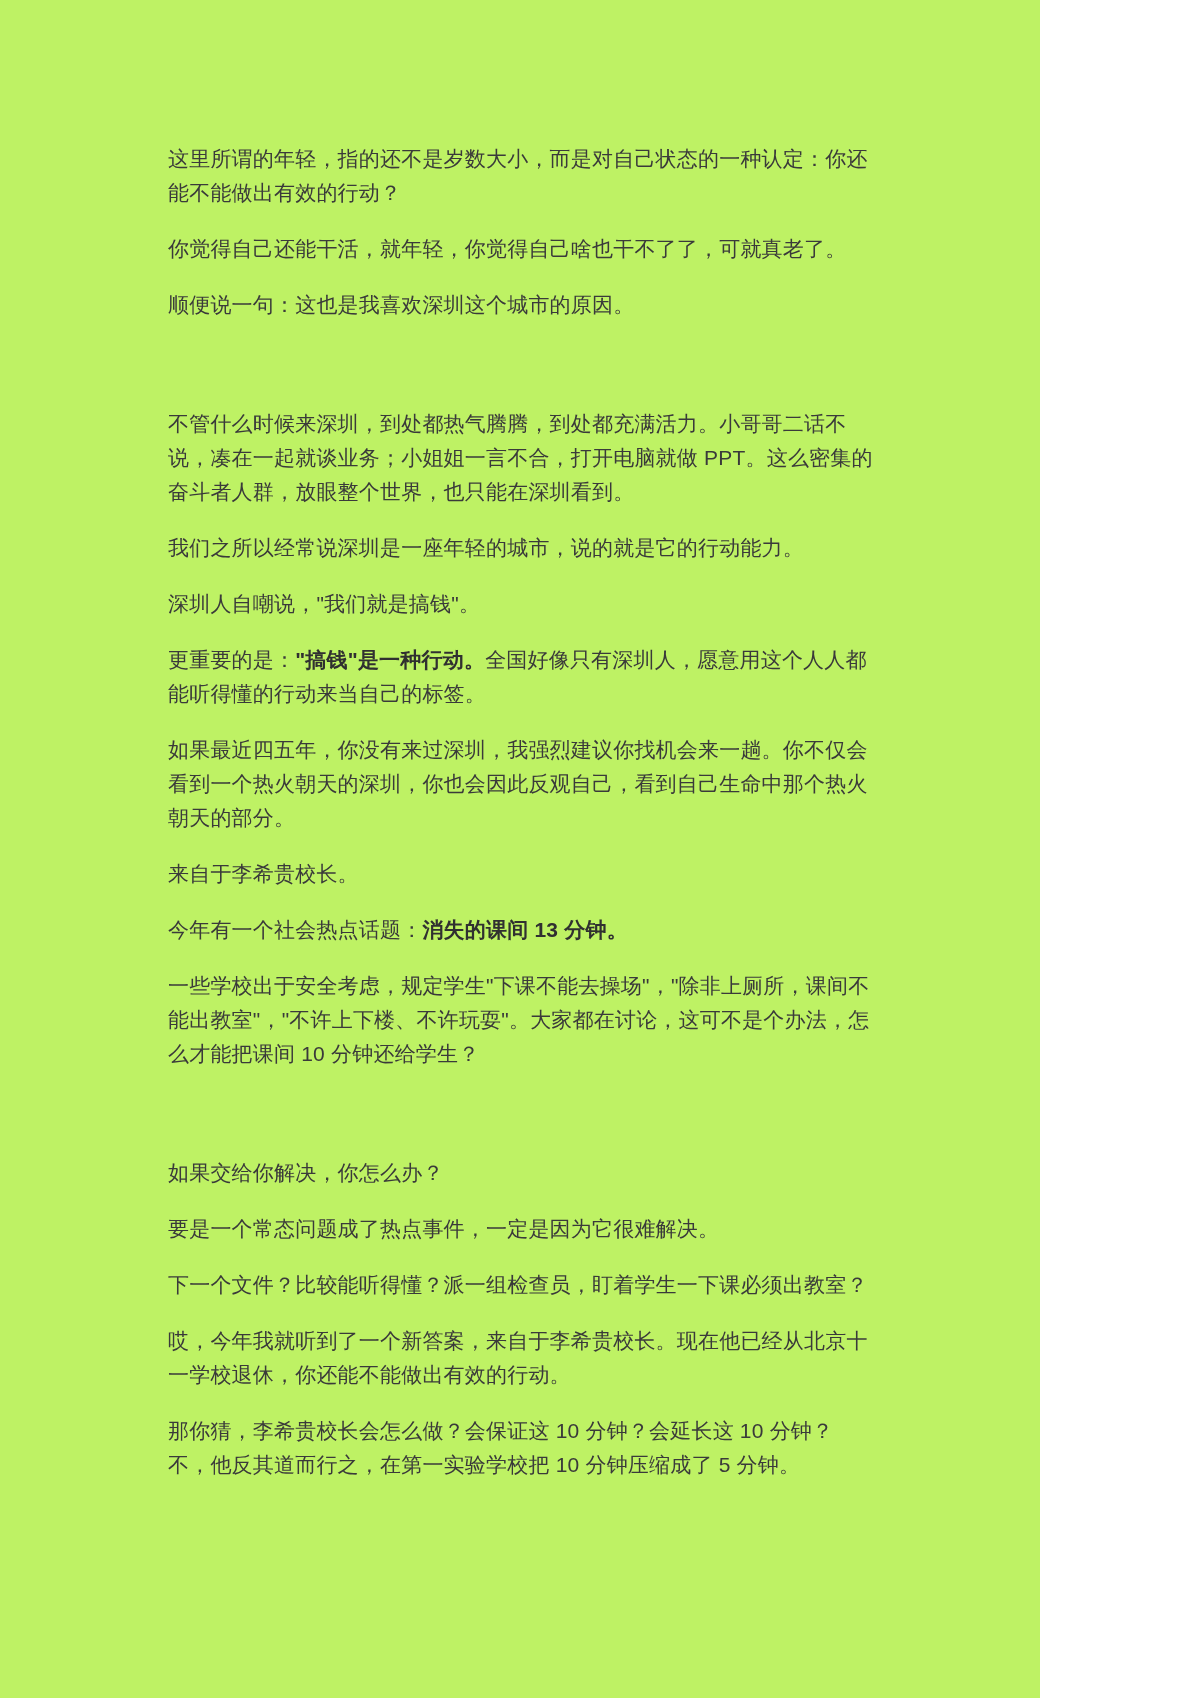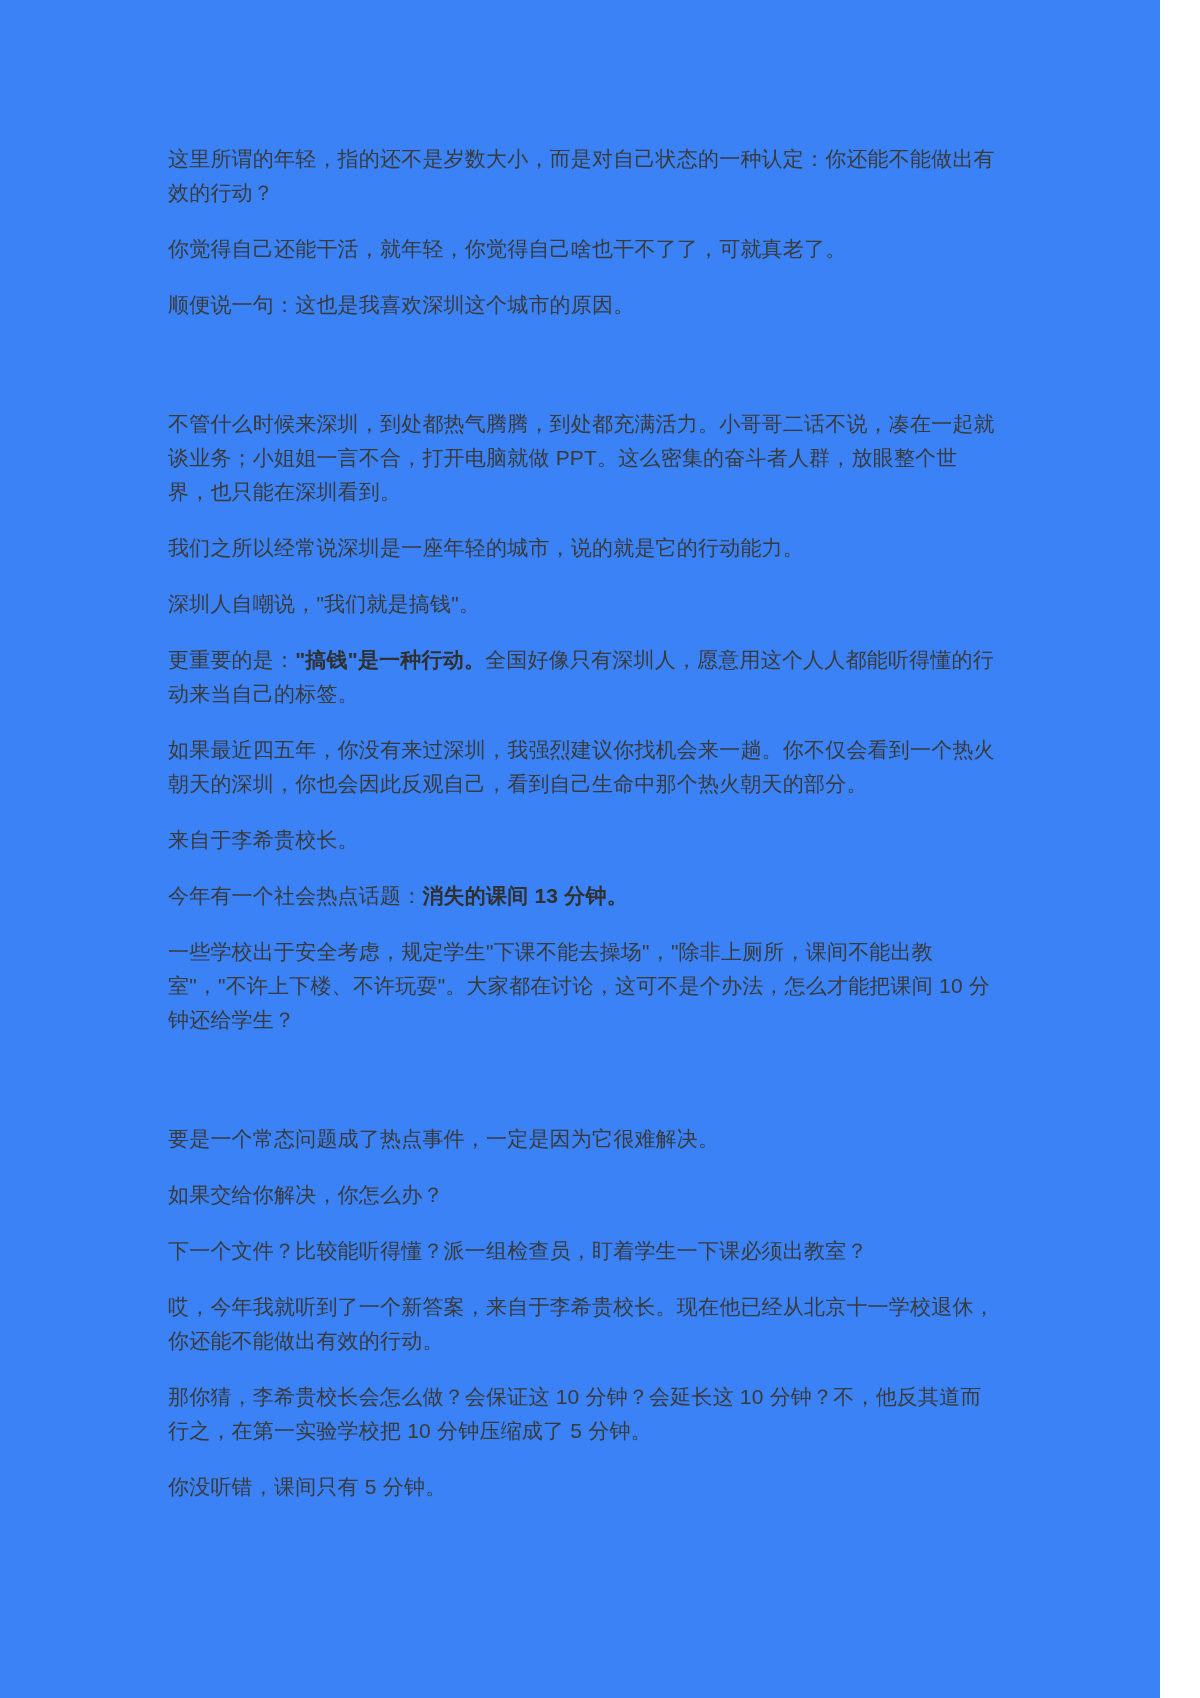--- a/index.html
+++ b/index.html
@@ -4,23 +4,23 @@
 <style>
   * { margin: 0; padding: 0; box-sizing: border-box; }
   html, body { background: #ffffff; }
   body {
     width: 1200px;
     min-height: 1698px;
     font-family: "Liberation Sans", "DejaVu Sans", sans-serif;
   }
   .page {
     position: relative;
-    width: 1160px;
+    width: 1040px;
     min-height: 1698px;
-    background: #3b82f6;
+    background: #bef264;
     color: #3a3a3a;
     padding: 142px 165px 60px 168px;
   }
   .doc p {
     font-size: 21px;
     line-height: 34px;
     margin: 0 0 22px 0;
     text-align: left;
     word-break: break-all;
     letter-spacing: 0.2px;
@@ -53,21 +53,20 @@
 
     <p>如果最近四五年，你没有来过深圳，我强烈建议你找机会来一趟。你不仅会看到一个热火朝天的深圳，你也会因此反观自己，看到自己生命中那个热火朝天的部分。</p>
     <p>来自于李希贵校长。</p>
 
     <p><span>今年有一个社会热点话题：</span><strong>消失的课间 13 分钟。</strong></p>
 
     <p>一些学校出于安全考虑，规定学生"下课不能去操场"，"除非上厕所，课间不能出教室"，"不许上下楼、不许玩耍"。大家都在讨论，这可不是个办法，怎么才能把课间 10 分钟还给学生？</p>
 
     <div class="section-gap"></div>
 
+    <p>如果交给你解决，你怎么办？</p>
     <p>要是一个常态问题成了热点事件，一定是因为它很难解决。</p>
-    <p>如果交给你解决，你怎么办？</p>
     <p>下一个文件？比较能听得懂？派一组检查员，盯着学生一下课必须出教室？</p>
     <p>哎，今年我就听到了一个新答案，来自于李希贵校长。现在他已经从北京十一学校退休，你还能不能做出有效的行动。</p>
     <p>那你猜，李希贵校长会怎么做？会保证这 10 分钟？会延长这 10 分钟？不，他反其道而行之，在第一实验学校把 10 分钟压缩成了 5 分钟。</p>
-    <p>你没听错，课间只有 5 分钟。</p>
 
   </div>
 </div>
 
 </body></html>

